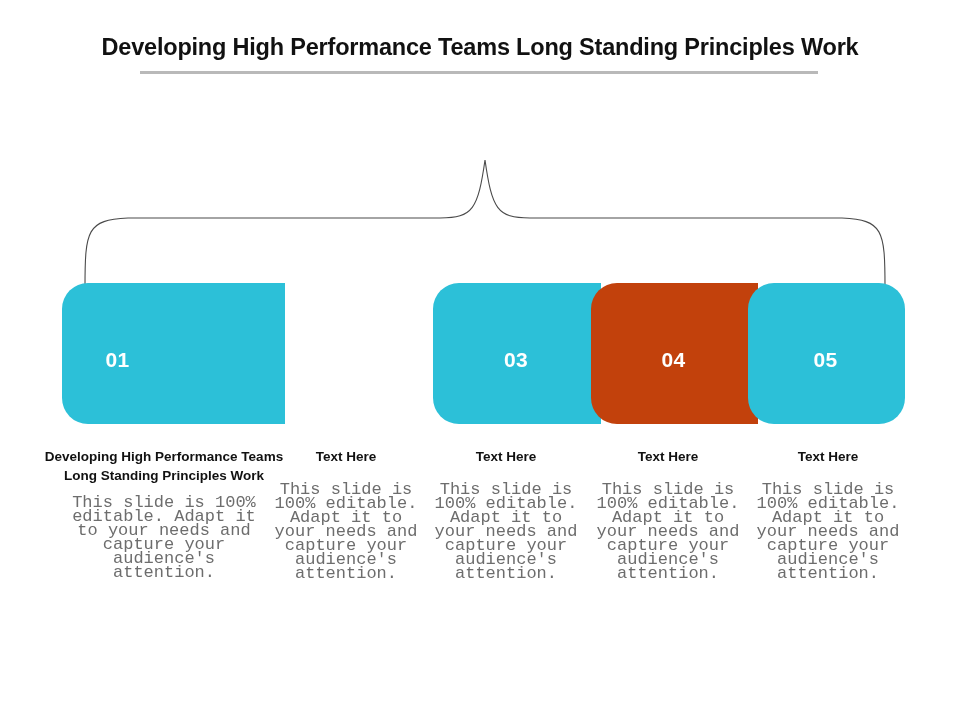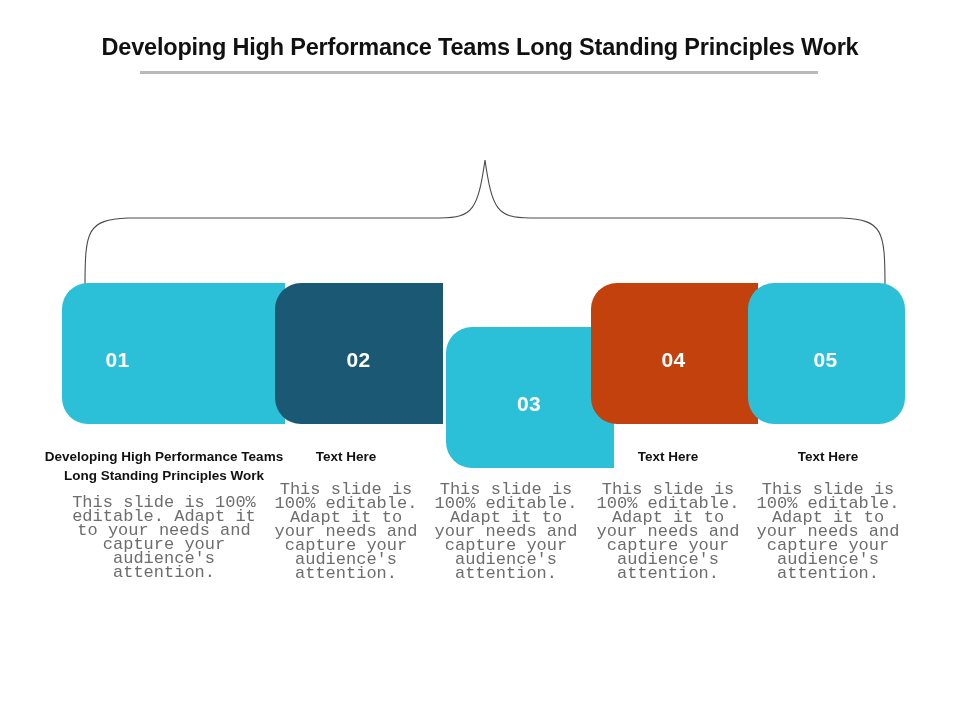--- a/index.html
+++ b/index.html
@@ -78,21 +78,21 @@
     color: #ffffff;
     font-size: 21px;
     font-weight: bold;
     letter-spacing: 0.4px;
     position: relative;
     top: 6px;
   }
   
   .card-1 { left: 62px;  width: 223px; background: #2CC0D8; border-radius: 26px 0 0 26px; z-index: 1; }
   .card-2 { left: 275px; width: 168px; background: #1A5873; border-radius: 26px 0 0 26px; z-index: 2; }
-  .card-3 { left: 446px; width: 168px; background: #2CC0D8; border-radius: 26px 0 0 26px; z-index: 3; margin-top: 44px; }
+  .card-3 { left: 433px; width: 168px; background: #2CC0D8; border-radius: 26px 0 0 26px; z-index: 3; }
   .card-4 { left: 591px; width: 167px; background: #c2410c; border-radius: 26px 0 0 26px; z-index: 4; }
   .card-5 { left: 748px; width: 157px; background: #2CC0D8; border-radius: 26px 26px 26px 26px; z-index: 5; }
 
   
   .card-1 .num { margin-right: 112px; }
   .card-2 .num { margin-right: 1px; }
   .card-3 .num { margin-right: 2px; }
   .card-4 .num { margin-right: 2px; }
   .card-5 .num { margin-right: 2px; }
 
@@ -156,23 +156,20 @@
                C 422 57, 427 66, 460 66
                L 772 66
                C 813 68, 815 78, 815 135" fill="none" stroke="#4A4A4A" stroke-width="1.1"></path>
     </svg>
   </div>
 
   <div class="band">
     <div class="card card-1">
       <span class="num">01</span>
     </div>
-    <div class="card card-2">
-      <span class="num">02</span>
-    </div>
     <div class="card card-3">
       <span class="num">03</span>
     </div>
     <div class="card card-4">
       <span class="num">04</span>
     </div>
     <div class="card card-5">
       <span class="num">05</span>
     </div>
   </div>

